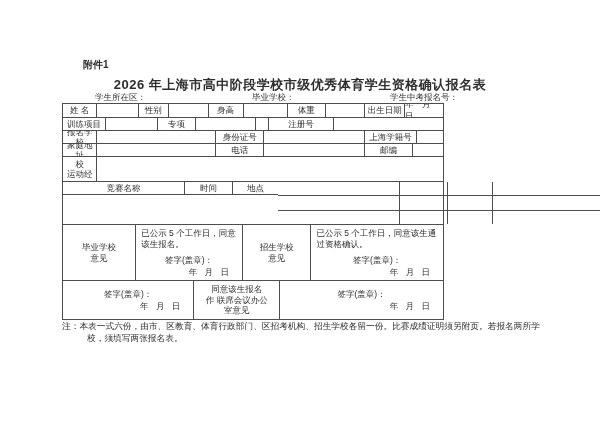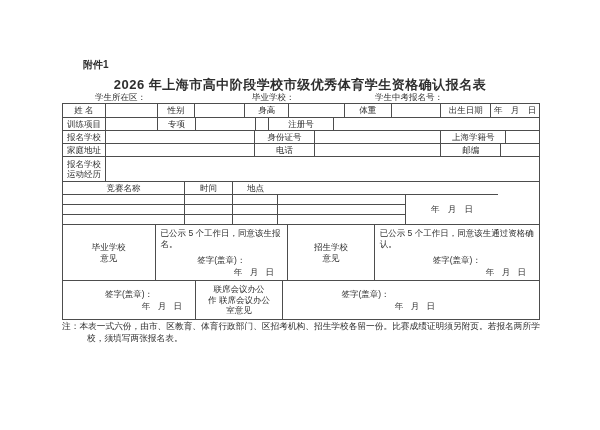--- a/index.html
+++ b/index.html
@@ -7,34 +7,34 @@
   .page {
     position:relative; width:600px; height:430px; background:#ffffff;
     font-family:"Liberation Sans", sans-serif; color:#2e2e2e; overflow:hidden;
     margin:0 auto;
   }
   .attachment { position:absolute; left:83px; top:58px; font-size:10px; font-weight:bold; }
   .title { position:absolute; left:0; top:76px; width:100%; text-align:center;
            font-size:13px; font-weight:bold; letter-spacing:0.5px; }
   .subheader { position:absolute; left:62px; top:92px; width:478px; height:12px; font-size:8.5px; }
   .subheader span { position:absolute; top:0; white-space:nowrap; }
-  .sh1 { left:33px; } .sh2 { left:190px; } .sh3 { left:313px; }
+  .sh1 { left:33px; } .sh2 { left:190px; } .sh3 { left:328px; }
 
-  .form { position:absolute; left:62px; top:103px; width:478px; border:1px solid #4d4d4d; }
+  .form { position:absolute; left:62px; top:103px; width:382px; border:1px solid #4d4d4d; }
   .row { display:flex; border-bottom:1px solid #4d4d4d; }
   .row:last-child { border-bottom:none; }
   .c { border-right:1px solid #4d4d4d; display:flex; align-items:center;
        justify-content:center; font-size:8.5px; overflow:hidden; }
   .c:last-child { border-right:none; }
   .lb { text-align:center; line-height:10.5px; }
   .h14{height:14px} .h13{height:13px} .h25{height:25px} .h43{height:43px}
   .h56{height:56px} .h38{height:38px}
   .datecell { word-spacing:6px; }
 
-  .compblock { display:flex; flex-direction:column; }
+  .compblock { display:flex; flex-direction:row; }
   .subrow { display:flex; border-bottom:1px solid #4d4d4d; height:13px; }
   .datapane { flex:1; display:flex; }
   .datacol { width:342px; display:flex; flex-direction:column; }
   .drow { display:flex; flex:1; border-bottom:1px solid #4d4d4d; }
   .drow:last-child { border-bottom:none; }
   .merged { width:93px; border-left:1px solid #4d4d4d; display:flex;
             align-items:center; justify-content:center; font-size:8.5px; }
 
   .opcell { flex-direction:column; align-items:stretch; padding:3px 5px 2px 5px; }
   .op-text { font-size:8.5px; line-height:11px; text-align:left; }
@@ -170,21 +170,21 @@
       </div>
     </div>
 
     <div class="row h38">
       <div class="c opcell opcell-mid" style="width:133px">
         <div class="op-sign">签字(盖章)：</div>
         <div class="op-date">年 月 日</div>
       </div>
       <div class="c lb" style="width:87px">
         <div>
-          <span style="display:block">联席会议办公</span>
+          <span style="display:block">同意该生报名</span>
           <span style="display:block">作 联席会议办公</span>
           <span style="display:block">室意见</span>
         </div>
       </div>
       <div class="c opcell opcell-mid" style="width:165px">
         <div class="op-sign">签字(盖章)：</div>
         <div class="op-date">年 月 日</div>
       </div>
     </div>
 

